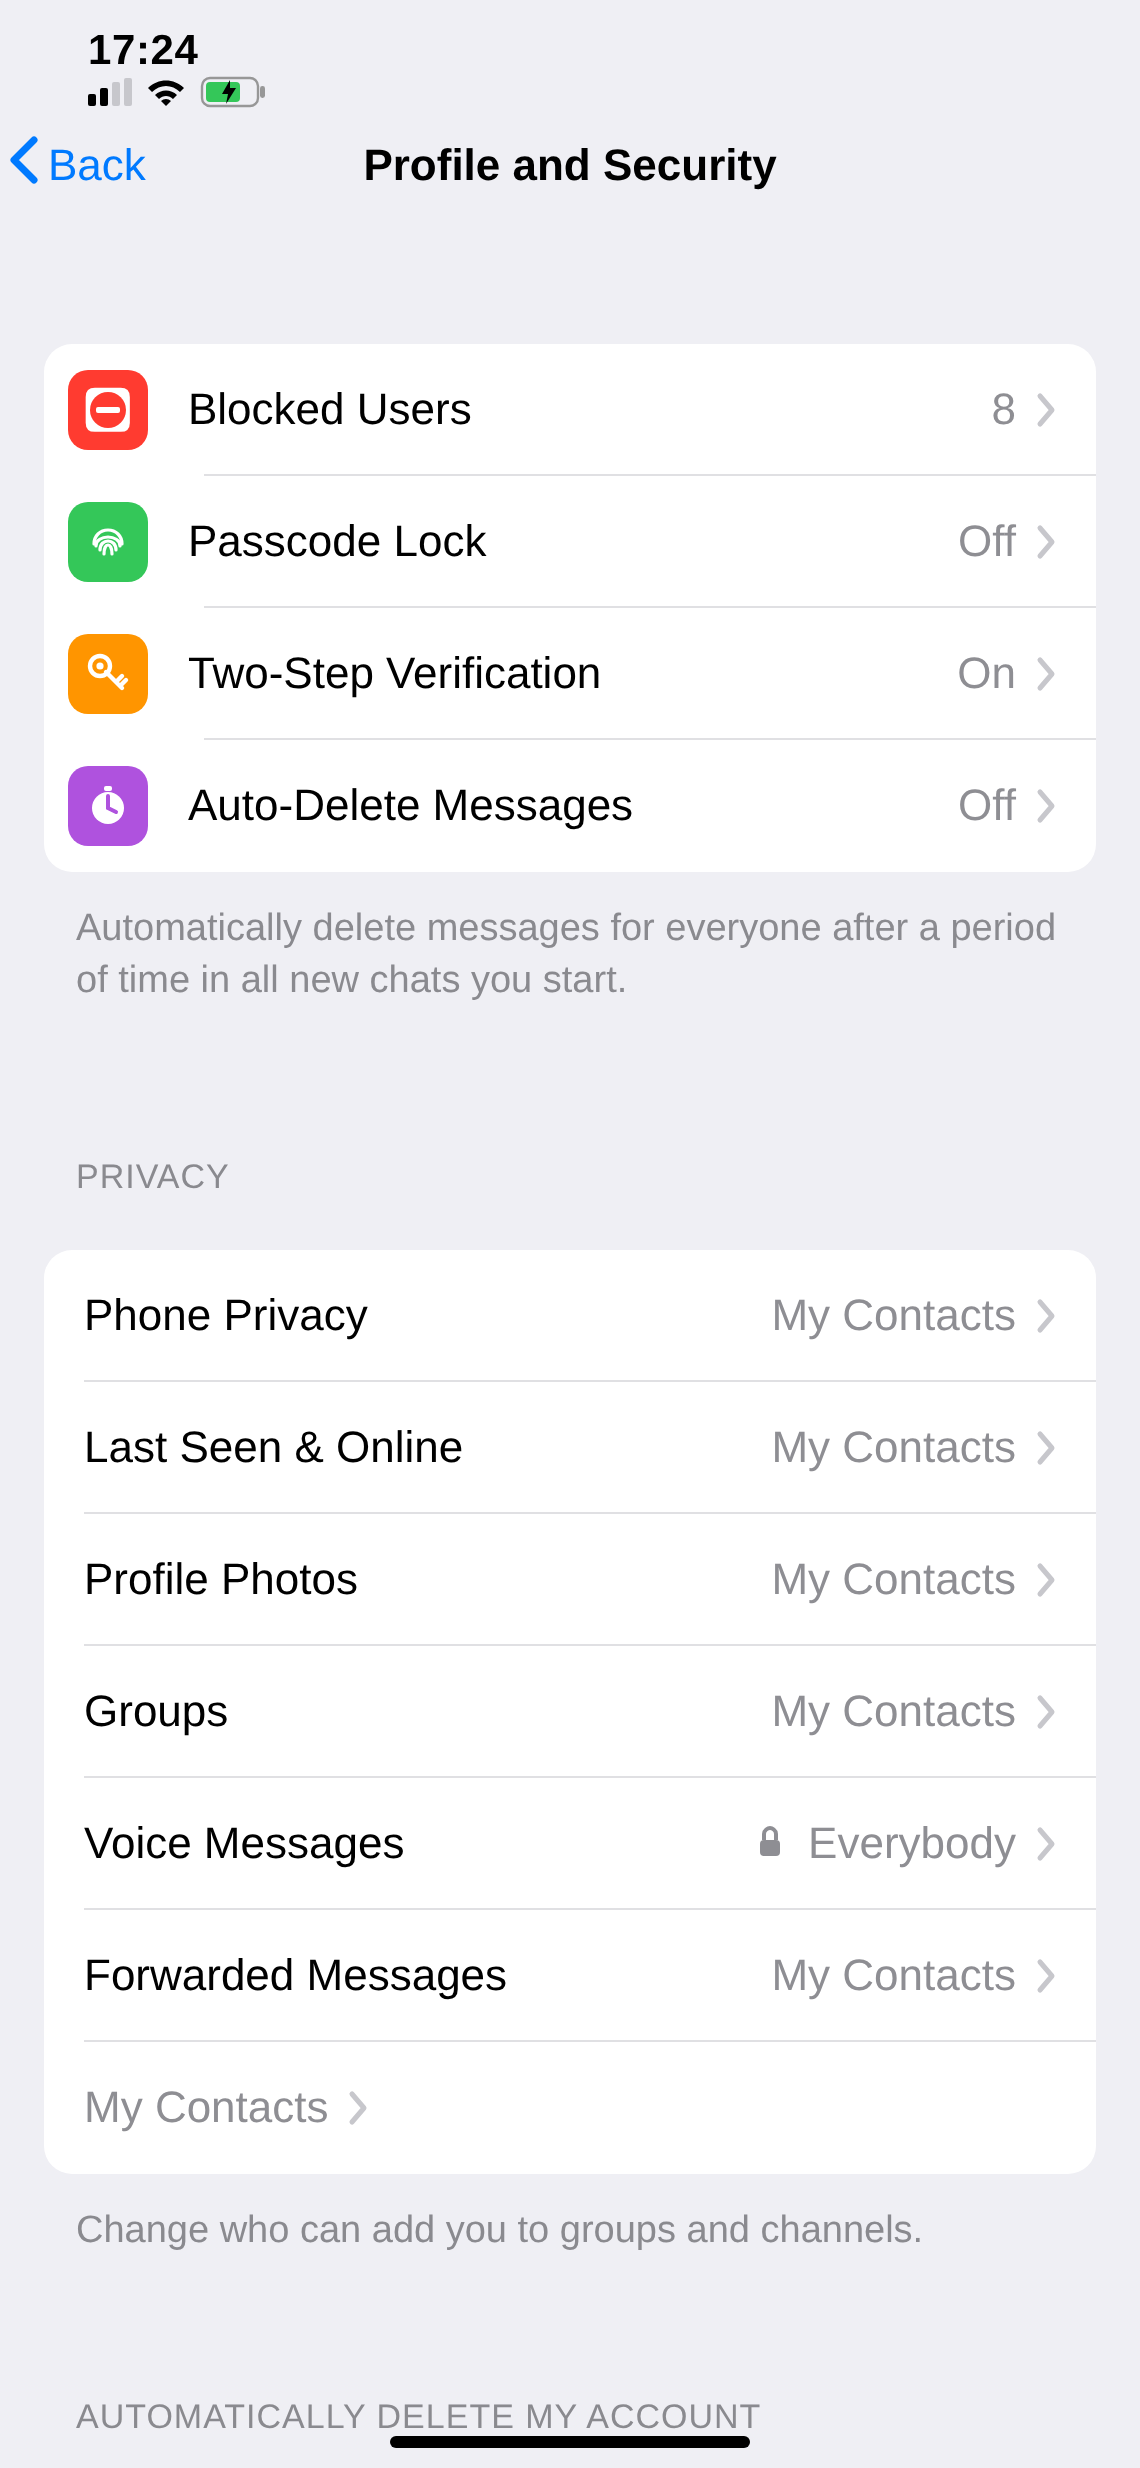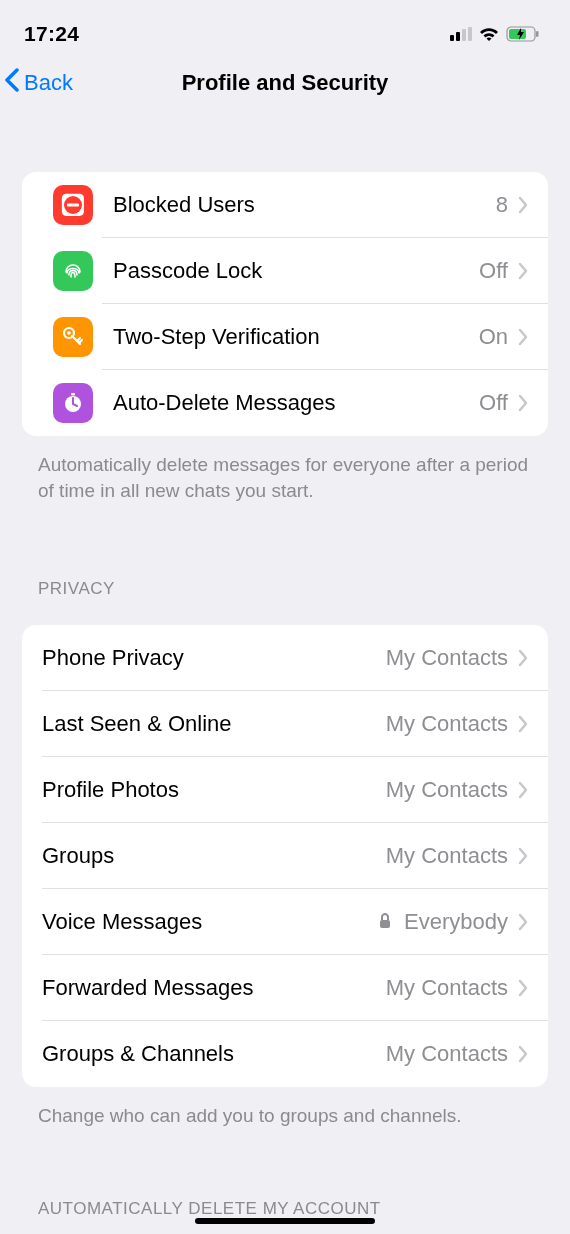--- a/index.html
+++ b/index.html
@@ -12,23 +12,24 @@
       font-family: -apple-system, BlinkMacSystemFont, "Segoe UI", Helvetica, Arial, sans-serif;
       background: #efeff4;
       width: 570px;
       height: 1234px;
       overflow: hidden;
       position: relative;
     }
     .status-bar {
       display: flex;
       justify-content: space-between;
-      align-items: flex-end;
-      padding: 14px 30px 8px 24px;
+      align-items: flex-start;
+      padding: 14px 30px 8px 44px;
       height: 54px;
+      flex-direction: column;
     }
     .status-time {
       font-size: 21px;
       font-weight: 600;
       letter-spacing: 0.3px;
     }
     .status-icons {
       display: flex;
       align-items: center;
       gap: 6px;
@@ -64,21 +65,21 @@
       height: 60px;
     }
     .row {
       display: flex;
       align-items: center;
       min-height: 66px;
       padding: 0 20px;
       position: relative;
     }
     .row-with-icon {
-      padding-left: 31px;
+      padding-left: 12px;
     }
     .row-icon {
       width: 40px;
       height: 40px;
       border-radius: 10px;
       margin-right: 20px;
       display: flex;
       align-items: center;
       justify-content: center;
       flex-shrink: 0;
@@ -392,21 +393,20 @@
               <path d="M2 2 L8 9 L2 16" stroke="#c7c7cc" stroke-width="2.5" fill="none" stroke-linecap="round" stroke-linejoin="round"></path>
             </svg>
           </span>
       </div>
     </div>
     <div class="separator sep-full"></div>
   </div>
 
   <div class="row">
     <div class="row-content">
-      <span class="row-label">Groups &amp; Channels</span>
       <div class="row-value-wrap">
         <span class="row-value">My Contacts</span>
         <span class="chevron">
             <svg width="10" height="18" viewBox="0 0 10 18">
               <path d="M2 2 L8 9 L2 16" stroke="#c7c7cc" stroke-width="2.5" fill="none" stroke-linecap="round" stroke-linejoin="round"></path>
             </svg>
           </span>
       </div>
     </div>
   </div>

